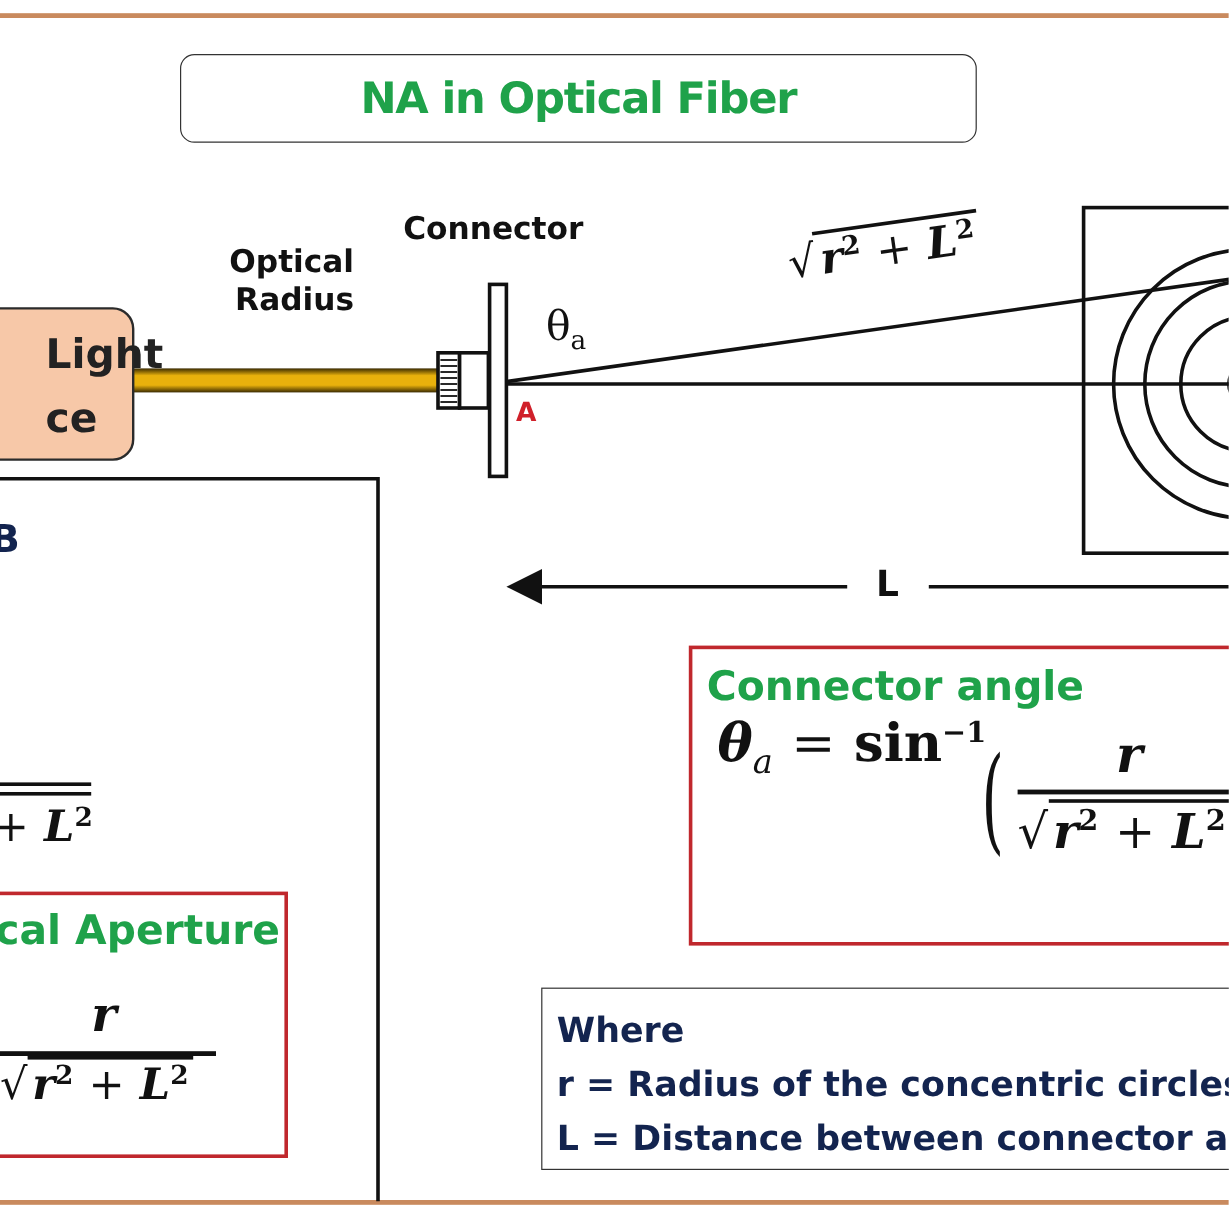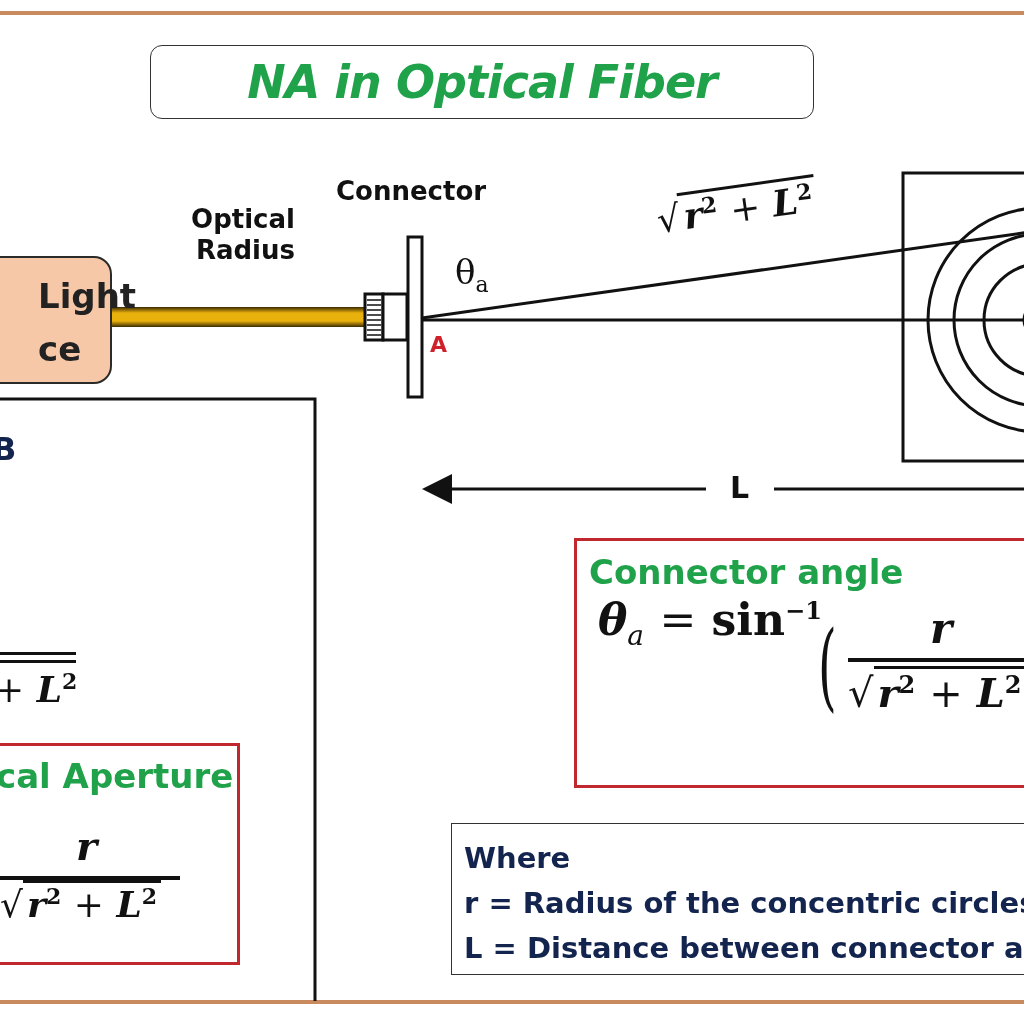--- a/index.html
+++ b/index.html
@@ -2,21 +2,21 @@
 <html><head>
 <meta charset="utf-8">
 <style>
   html, body { margin:0; padding:0; }
   body { width:1024px; height:1024px; background:#ffffff; position:relative; overflow:hidden;
          font-family:"Liberation Sans", sans-serif; }
   .abs { position:absolute; }
   .rule { position:absolute; left:0; width:1024px; height:4px; background:#c98a5e; }
   .title-box { left:150px; top:45px; width:664px; height:74px; border:1.5px solid #333; border-radius:12px;
                box-sizing:border-box; display:flex; align-items:center; justify-content:center; }
-  .title-text { color:#1fa24a; font-weight:bold; font-size:46px; font-family:"DejaVu Sans", sans-serif; letter-spacing:-1px;font-style:italic; }
+  .title-text { color:#1fa24a; font-weight:bold; font-size:36px; font-family:"DejaVu Sans", sans-serif; letter-spacing:-1px; }
   .lbl { color:#111; font-weight:bold; font-family:"DejaVu Sans", sans-serif; font-size:26px; text-align:right; line-height:1.2; }
   .src-box { left:-40px; top:256px; width:152px; height:128px; background:#f7c8a8; border:2px solid #2b2b2b;
              border-radius:18px; box-sizing:border-box; }
   .src-text { left:0; top:270px; font-size:34px; font-weight:bold; color:#222; font-family:"DejaVu Sans", sans-serif; line-height:1.55;margin-left:38px; }
   .math { font-family:"DejaVu Serif", serif; font-weight:bold; color:#111; }
   .redbox { border:3px solid #c0282d; box-sizing:border-box; }
   .green { color:#1fa24a; font-weight:bold; font-family:"DejaVu Sans", sans-serif; }
   .navy { color:#13244f; font-weight:bold; font-family:"DejaVu Sans", sans-serif; }
   .where-box { left:451px; top:823px; width:600px; height:152px; border:1.5px solid #333; box-sizing:border-box; }
   .sqrt { display:inline-block; }

